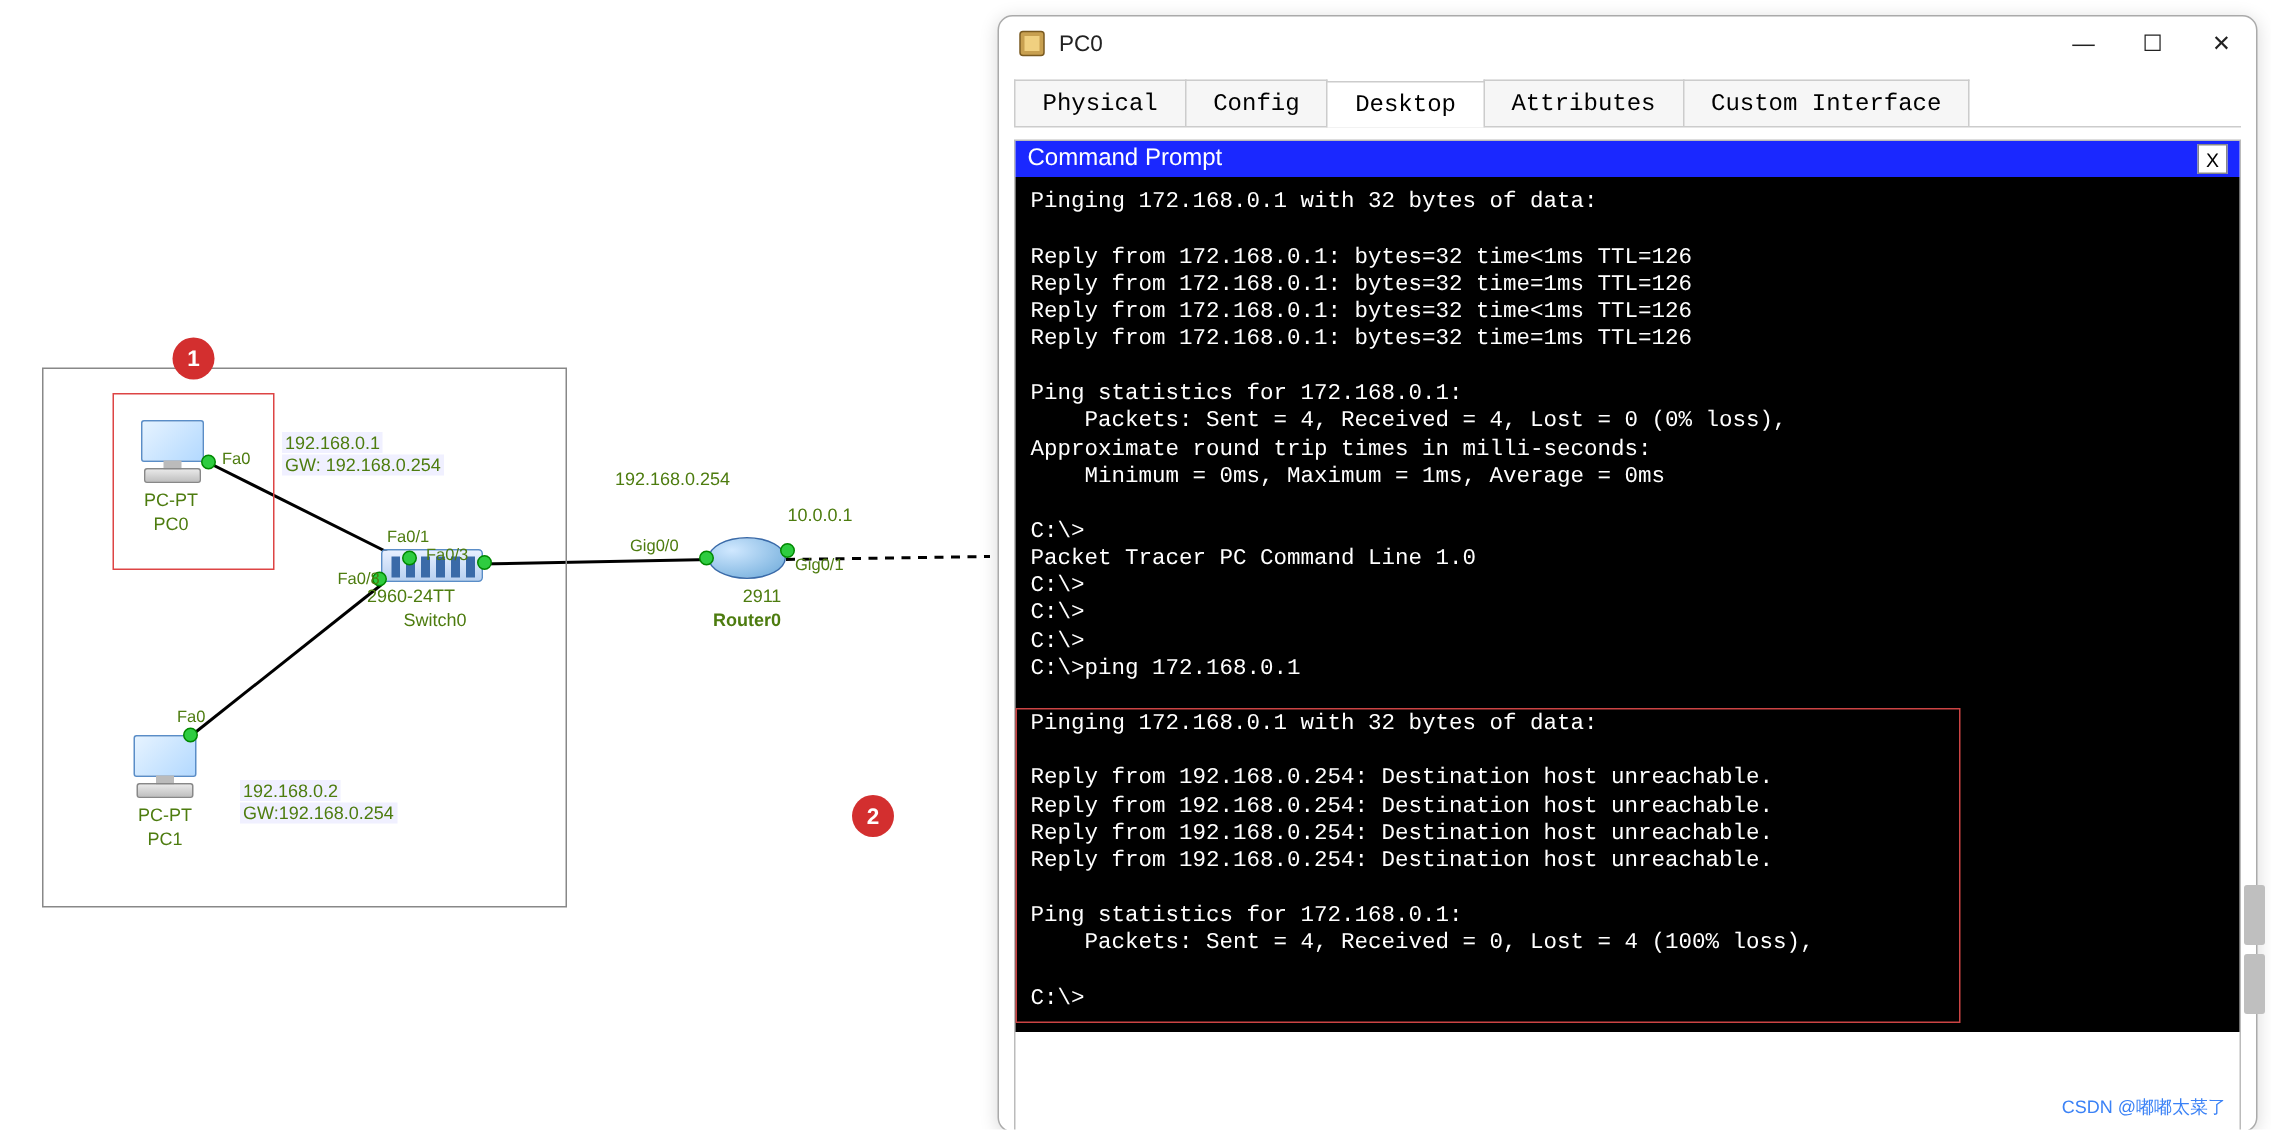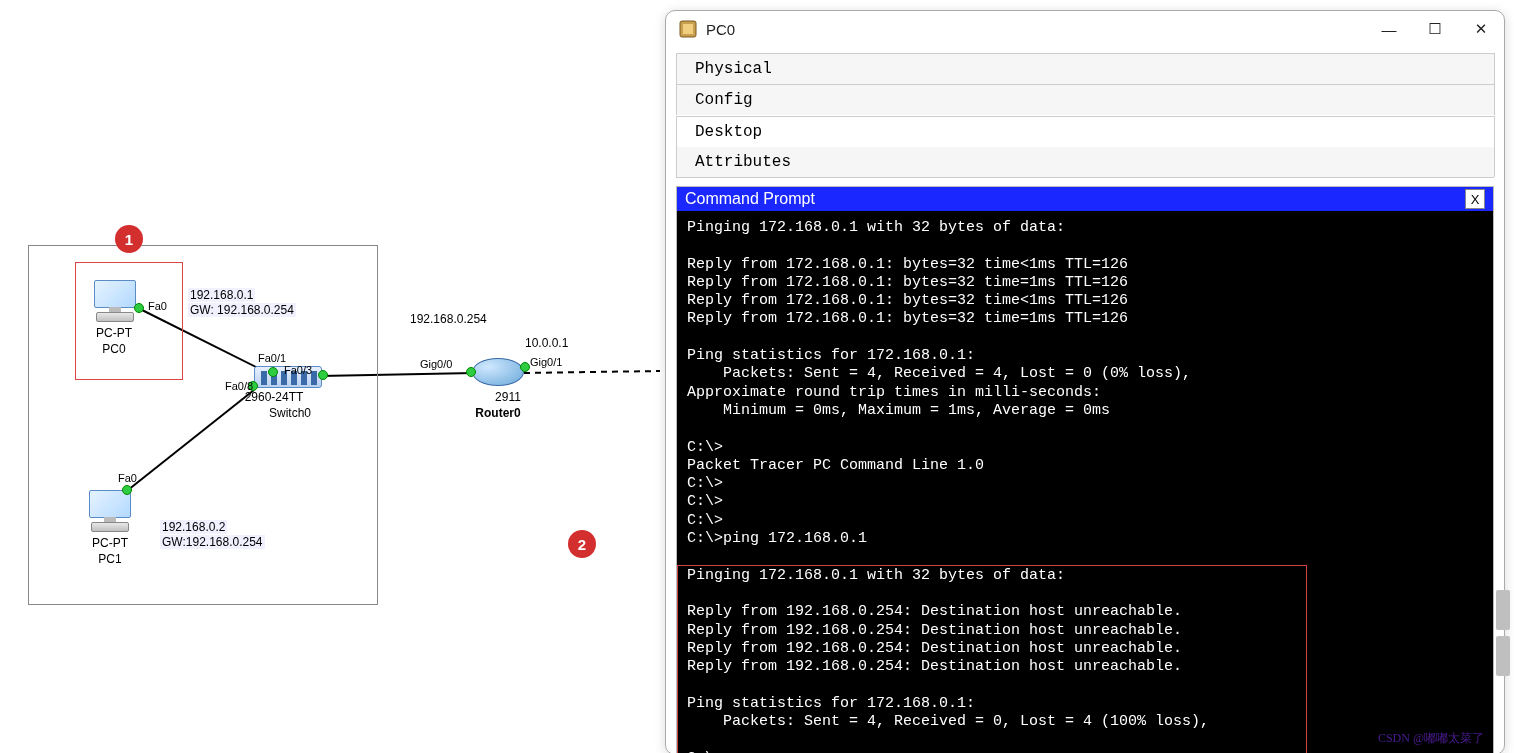--- a/index.html
+++ b/index.html
@@ -17,52 +17,52 @@
   .pc-icon .stand { width: 12px; height: 6px; background: #bbb; position: absolute; left: 19px; top: 27px; }
   
   .switch-icon { width: 68px; height: 22px; background: linear-gradient(#e8f0ff,#b8d0f0); border: 1px solid #5a8dc7; border-radius: 3px; position: relative; }
   .switch-icon::before { content: ""; position: absolute; left: 6px; top: 4px; width: 56px; height: 14px; background: repeating-linear-gradient(90deg,#3a6aa8 0 6px,transparent 6px 10px); }
   
   .router-icon { width: 52px; height: 28px; position: relative; }
   .router-icon .body { width: 52px; height: 28px; background: radial-gradient(ellipse at 30% 30%, #d0e8ff, #6aa8d8); border-radius: 50%; border: 1px solid #3a6aa8; }
   
   .link-dot { width: 10px; height: 10px; background: #2ecc40; border-radius: 50%; position: absolute; border: 1px solid #080; }
   
-  .topo-label { position: absolute; font-size: 12px; color: #000000; white-space: pre; text-align: center; }
+  .topo-label { position: absolute; font-size: 12px; color: #4d7c0f; white-space: pre; text-align: center; }
   .topo-small { font-size: 11px; }
   .highlight { background: #f0f0ff; padding: 0 2px; }
   .red-box { position: absolute; border: 1px solid #d44; }
   
   svg.links { position: absolute; left: 0; top: 0; width: 100%; height: 100%; pointer-events: none; }
   
   
   .pc-window { position: absolute; left: 665px; top: 10px; width: 840px; height: 745px; background: #fff; border: 1px solid #aaa; border-radius: 10px; box-shadow: 0 2px 12px rgba(0,0,0,0.15); }
   .titlebar { height: 36px; display: flex; align-items: center; padding: 0 12px; }
   .titlebar .icon-wrap { width: 20px; height: 20px; margin-right: 8px; }
   .titlebar-title { font-size: 15px; color: #222; }
   .win-controls { position: absolute; right: 0; top: 0; height: 36px; display: flex; }
   .win-btn { width: 46px; height: 36px; display: flex; align-items: center; justify-content: center; color: #222; font-size: 15px; }
   
-  .tabs { display: flex; border-bottom: 1px solid #ccc; margin: 6px 10px 0 10px; font-family: "Courier New", monospace; font-size: 16px; flex-direction: column; }
+  .tabs { display: flex; border-bottom: 1px solid #ccc; margin: 6px 10px 0 10px; font-family: "Courier New", monospace; font-size: 16px; }
   .tab { padding: 6px 18px; border: 1px solid #ccc; border-bottom: none; margin-right: -1px; background: #f6f6f6; cursor: pointer; }
   .tab.active { background: #fff; position: relative; top: 1px; }
   
   .tab-content { margin: 8px 10px 10px 10px; border: 1px solid #bbb; height: 748px; position: relative; background: #fff; }
   
   .cmd-header { background: #1a28ff; color: #fff; font-size: 16px; padding: 2px 8px; display: flex; justify-content: space-between; align-items: center; font-family: Arial; }
   .cmd-close { background: #fff; color: #000; border: 1px solid #888; width: 20px; height: 20px; display: flex; align-items: center; justify-content: center; font-size: 13px; cursor: pointer; }
   
   .terminal { background: #000; color: #fff; font-family: "Courier New", monospace; font-size: 15px; padding: 8px 10px; height: 570px; overflow: hidden; white-space: pre; line-height: 1.22; position: relative; }
   
   .term-redbox { position: absolute; border: 1px solid #c44; pointer-events: none; }
   
   .top-checkbox { position: absolute; left: 14px; bottom: 8px; display: flex; align-items: center; gap: 24px; font-size: 15px; }
   .checkbox { width: 18px; height: 18px; border: 2px solid #888; border-radius: 4px; }
   
-  .watermark { position: absolute; right: 30px; bottom: 6px; font-size: 12px; color: #4c1d95; font-family: Liberation Serif, serif; }
+  .watermark { position: absolute; right: 30px; bottom: 6px; font-size: 12px; color: #3b82f6; }
   
   .scroll-stub { position: absolute; width: 14px; height: 40px; background: #bfbfbf; border-radius: 2px; }
 </style>
 </head>
 <body>
 
 <div class="topology">
   <svg class="links">
     <line x1="138" y1="308" x2="278" y2="378" stroke="#000" stroke-width="2"></line>
     <line x1="128" y1="490" x2="254" y2="390" stroke="#000" stroke-width="2"></line>
@@ -117,21 +117,21 @@
   <div class="topo-label" style="left:245px; top:406px; width:90px;">Switch0</div>
 
   <div style="position:absolute; left:472px; top:358px;">
     <div class="router-icon">
         <div class="body"></div>
       </div>
   </div>
   <div class="link-dot" style="left:466px; top:367px;"></div>
   <div class="link-dot" style="left:520px; top:362px;"></div>
   <div class="topo-label topo-small" style="left:420px; top:358px;">Gig0/0</div>
-  <div class="topo-label topo-small" style="left:530px; top:356px;">Gig0/1</div>
+  <div class="topo-label topo-small" style="left:530px; top:371px;">Gig0/1</div>
   <div class="topo-label" style="left:410px; top:312px;text-align:right;">192.168.0.254</div>
   <div class="topo-label" style="left:525px; top:336px;">10.0.0.1</div>
   <div class="topo-label" style="left:468px; top:390px; width:80px;">2911</div>
   <div class="topo-label" style="left:458px; top:406px; width:80px;font-weight:bold;">Router0</div>
 </div>
 
 <div class="pc-window">
   <div class="titlebar">
     <span class="icon-wrap">
       <svg viewBox="0 0 20 20">
@@ -145,20 +145,21 @@
       <div class="win-btn">☐</div>
       <div class="win-btn">✕</div>
     </div>
   </div>
 
   <div class="tabs">
     <div class="tab">Physical</div>
     <div class="tab">Config</div>
     <div class="tab active">Desktop</div>
     <div class="tab">Attributes</div>
+    <div class="tab">Custom Interface</div>
   </div>
 
   <div class="tab-content">
     <div class="cmd-header">
       <span>Command Prompt</span>
       <span class="cmd-close">X</span>
     </div>
     <div class="terminal">Pinging 172.168.0.1 with 32 bytes of data:
 
 Reply from 172.168.0.1: bytes=32 time&lt;1ms TTL=126

